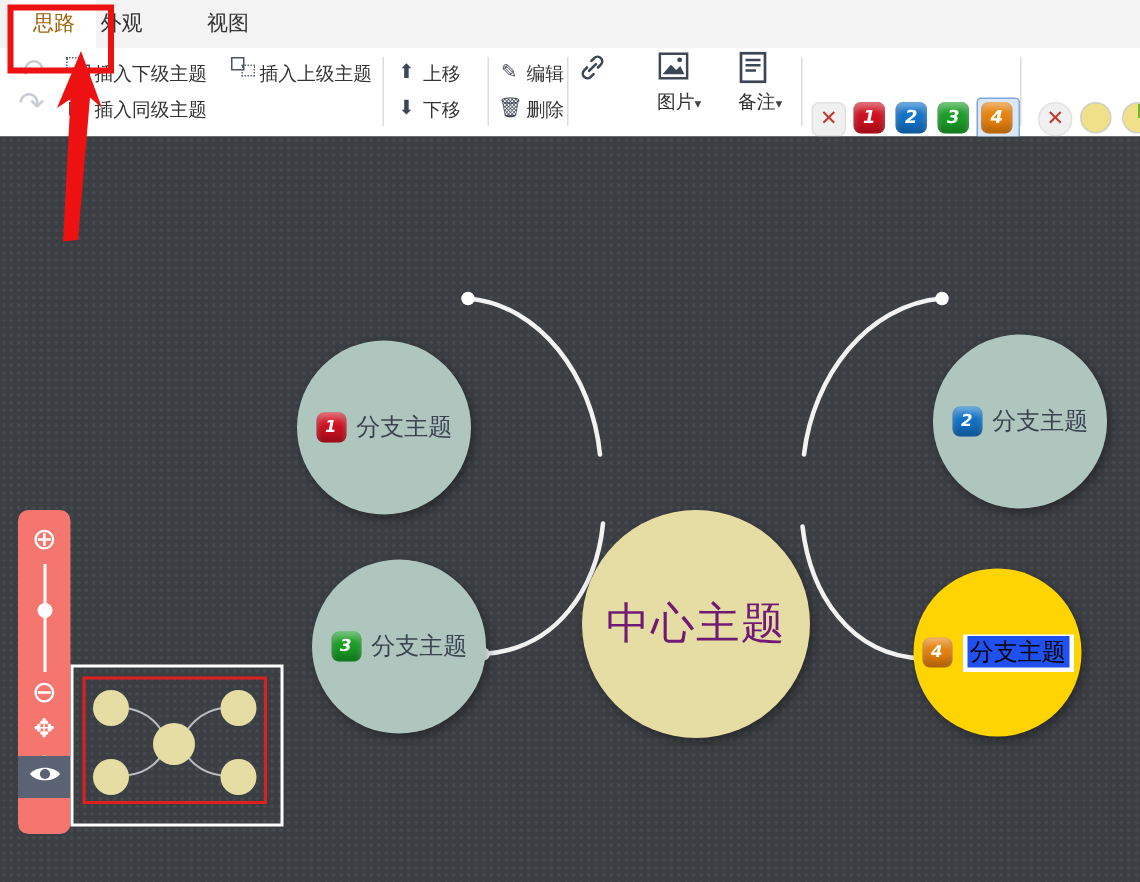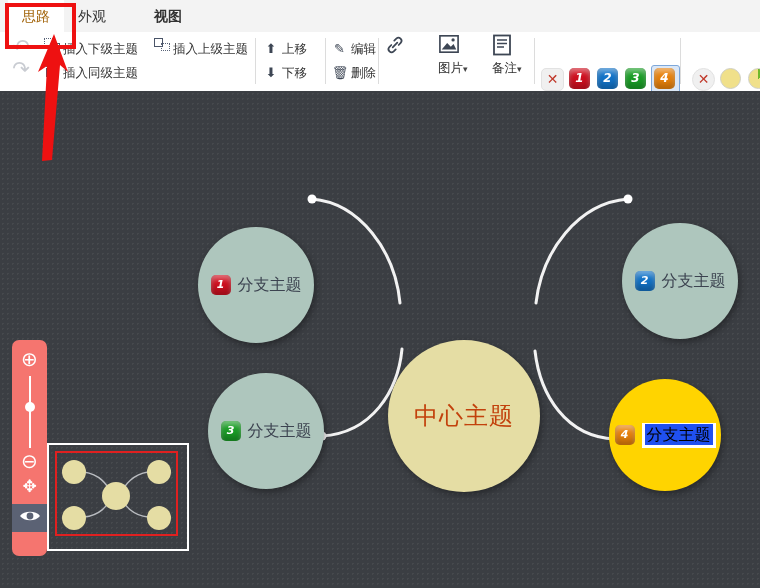--- a/index.html
+++ b/index.html
@@ -10,22 +10,22 @@
   }
   #app{position:relative;width:760px;height:588px;overflow:hidden;}
 
   
   .ribbon{position:absolute;left:0;top:0;width:760px;height:91px;background:#ffffff;}
   .tabbar{position:relative;height:32px;background:#f3f3f3;border-bottom:1px solid #e3e3e3;}
   .tab{position:absolute;top:0;height:32px;line-height:32px;font-size:14px;color:#333;
        padding:0 14px;cursor:default;}
   .tab.active{background:#ffffff;color:#a16207;}
   .tab-1{left:8px;}
-  .tab-2{left:64px;}
-  .tab-3{left:140px;font-weight:bold;}
+  .tab-2{left:53px;}
+  .tab-3{left:124px;}
 
   .toolrow{position:absolute;left:0;top:32px;width:760px;height:58px;background:#fff;}
   .sep{position:absolute;top:6px;width:1px;height:46px;background:#dcdcdc;}
 
   .undo,.redo{position:absolute;left:8px;width:26px;height:22px;color:#c9ccd2;
               font-size:21px;line-height:22px;text-align:center;}
   .undo{top:4px;}
   .redo{top:26px;}
 
   .cmd{position:absolute;height:22px;line-height:22px;font-size:12.5px;color:#333;
@@ -73,21 +73,21 @@
 
   .node{position:absolute;border-radius:50%;display:flex;align-items:center;
         justify-content:center;box-shadow:2px 3px 7px rgba(0,0,0,.35);}
   .node .lbl{display:flex;align-items:center;gap:7px;}
   .nbadge{width:20px;height:20px;border-radius:5px;color:#fff;font-size:11px;
           font-weight:bold;font-style:italic;line-height:20px;text-align:center;
           box-shadow:inset 0 -5px 6px rgba(0,0,0,.25),inset 0 4px 5px rgba(255,255,255,.40);}
   .ntext{font-size:16px;color:#3c4350;white-space:nowrap;}
 
   .center-node{background:#e5dda4;}
-  .center-node .ntext{font-size:24px;color:#c2410c;letter-spacing:1px;}
+  .center-node .ntext{font-size:29px;color:#701a75;letter-spacing:1px;}
 
   .edit-box{background:#ffffff;padding:2px 3px;}
   .edit-box .sel{background:#2050f0;color:#000;font-size:16px;padding:1px 2px;}
 
   
   .vtool{position:absolute;left:12px;top:249px;width:35px;height:216px;
          background:#f5756f;border-radius:7px;}
   .vbtn{position:absolute;left:0;width:35px;text-align:center;color:#fff;}
   .vslider{position:absolute;left:17px;top:36px;width:2px;height:72px;background:#fff;}
   .vknob{position:absolute;left:13px;top:62px;width:10px;height:10px;border-radius:50%;background:#fff;}

